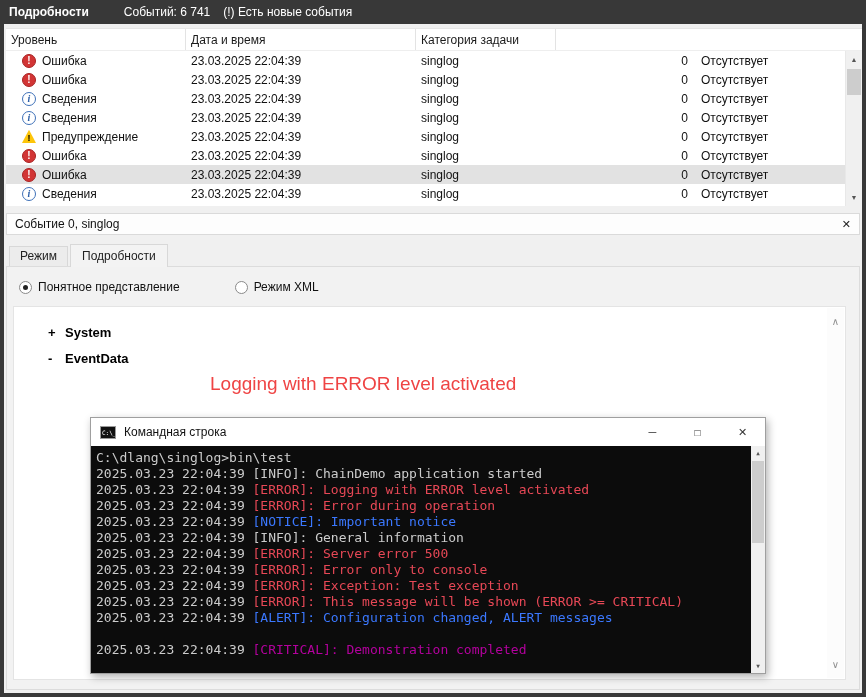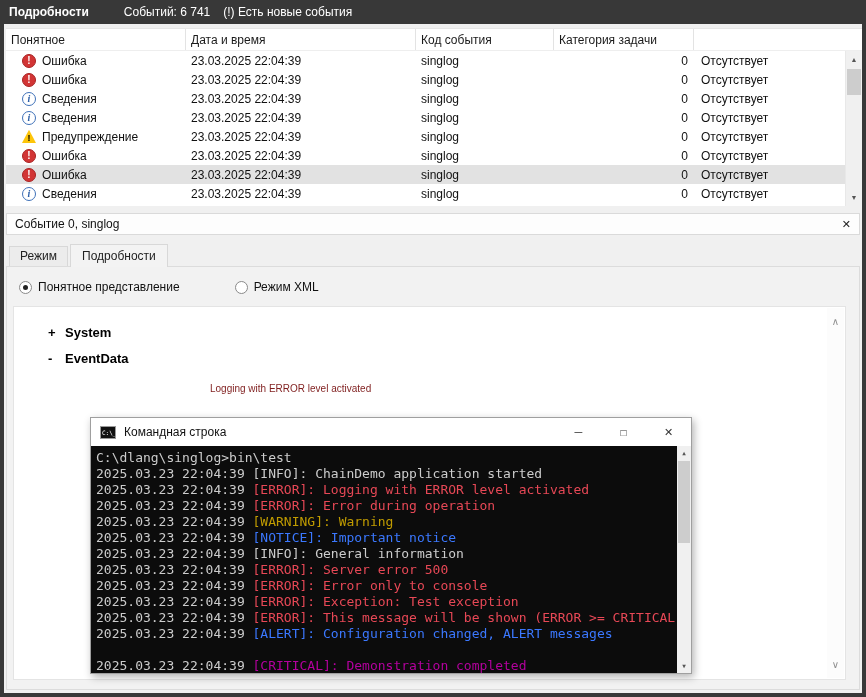--- a/index.html
+++ b/index.html
@@ -66,28 +66,28 @@
   .radios { position:absolute; top:13px; left:12px; display:flex; gap:55px; font-size:12px; color:#111; }
   .radio-item { display:flex; align-items:center; gap:6px; }
   .radio { width:13px; height:13px; border:1px solid #8a8a8a; border-radius:50%; background:#fff; position:relative; flex:none; }
   .radio.checked::after { content:""; position:absolute; left:3px; top:3px; right:3px; bottom:3px; background:#222; border-radius:50%; }
 
   
   .friendly { position:absolute; top:39px; left:6px; right:13px; bottom:9px; background:#fff; border:1px solid #e4e4e4; }
   .tree-item { padding-left:34px; font-size:13px; font-weight:bold; color:#000; height:26px; display:flex; align-items:center; }
   .tree-item.first { margin-top:12px; }
   .expander { width:17px; font-weight:bold; }
-  .ev-value { margin-left:196px; margin-top:12px; font-size:10px; color:#7f1d1d; }
+  .ev-value { margin-left:196px; margin-top:2px; font-size:19px; color:#ef4444; }
 
   .f-scroll { position:absolute; top:1px; right:1px; bottom:1px; width:17px; background:#fcfcfc; }
   .f-chev { position:absolute; left:0; right:0; text-align:center; color:#909090; font-size:10px; }
   .f-up { top:8px; } .f-down { bottom:8px; }
 
   
-  .terminal { position:absolute; left:76px; top:110px; width:602px; height:257px; background:#fff;
+  .terminal { position:absolute; left:76px; top:110px; width:676px; height:257px; background:#fff;
               border:1px solid #9f9f9f; box-shadow:2px 3px 8px rgba(0,0,0,.3); }
   .term-title { height:28px; display:flex; align-items:center; background:#fff; }
   .cmd-icon { width:16px; height:13px; background:#101010; border:1px solid #9a9a9a; color:#fff;
               font-family:"DejaVu Sans Mono",monospace; font-size:6px; line-height:11px; padding-left:1px;
               margin-left:9px; flex:none; overflow:hidden; }
   .term-name { margin-left:8px; font-size:12px; color:#111; }
   .tbtn { width:45px; height:28px; display:flex; align-items:center; justify-content:center; color:#333; font-size:11px; }
   .tbtn.first { margin-left:auto; }
   .tbtn-max { font-size:10px; }
 
@@ -109,23 +109,22 @@
   <div class="titlebar">
     <span class="app-title">Подробности</span>
     <span class="subtitle-count">Событий: 6 741</span>
     <span class="subtitle-notice">(!) Есть новые события</span>
   </div>
 
   <div class="content">
 
     <div class="etable">
       <div class="thead">
-        <div class="th c-level">Понятное</div>
+        <div class="th c-level">Уровень</div>
         <div class="th c-date">Дата и время</div>
-        <div class="th c-code">Код события</div>
         <div class="th c-cat">Категория задачи</div>
         <div class="th th-fill"></div>
       </div>
       <div class="tbody">
         <div class="trow">
           <div class="tc c-level">
               <span class="lvl-icon icon-error"></span>
               <span>Ошибка</span>
             </div>
           <div class="tc c-date">23.03.2025 22:04:39</div>
@@ -251,21 +250,20 @@
               <span class="term-name">Командная строка</span>
               <span class="tbtn first">─</span>
               <span class="tbtn tbtn-max">□</span>
               <span class="tbtn">✕</span>
             </div>
             <div class="term-body">
               <div class="cline"><span class="ctime"></span><span style="color: rgb(204, 204, 204);">C:\dlang\singlog&gt;bin\test</span></div>
               <div class="cline"><span class="ctime">2025.03.23 22:04:39 </span><span style="color: rgb(204, 204, 204);">[INFO]: ChainDemo application started</span></div>
               <div class="cline"><span class="ctime">2025.03.23 22:04:39 </span><span style="color: rgb(231, 72, 86);">[ERROR]: Logging with ERROR level activated</span></div>
               <div class="cline"><span class="ctime">2025.03.23 22:04:39 </span><span style="color: rgb(231, 72, 86);">[ERROR]: Error during operation</span></div>
-              <div class="cline"><span class="ctime">2025.03.23 22:04:39 </span><span style="color: rgb(193, 156, 0);">[WARNING]: Warning</span></div>
               <div class="cline"><span class="ctime">2025.03.23 22:04:39 </span><span style="color: rgb(59, 120, 255);">[NOTICE]: Important notice</span></div>
               <div class="cline"><span class="ctime">2025.03.23 22:04:39 </span><span style="color: rgb(204, 204, 204); margin-top: 30px;">[INFO]: General information</span></div>
               <div class="cline"><span class="ctime">2025.03.23 22:04:39 </span><span style="color: rgb(231, 72, 86);">[ERROR]: Server error 500</span></div>
               <div class="cline"><span class="ctime">2025.03.23 22:04:39 </span><span style="color: rgb(231, 72, 86);">[ERROR]: Error only to console</span></div>
               <div class="cline"><span class="ctime">2025.03.23 22:04:39 </span><span style="color: rgb(231, 72, 86);">[ERROR]: Exception: Test exception</span></div>
               <div class="cline"><span class="ctime">2025.03.23 22:04:39 </span><span style="color: rgb(231, 72, 86);">[ERROR]: This message will be shown (ERROR &gt;= CRITICAL)</span></div>
               <div class="cline"><span class="ctime">2025.03.23 22:04:39 </span><span style="color: rgb(59, 120, 255);">[ALERT]: Configuration changed, ALERT messages</span></div>
               <div class="cline"><span class="ctime"></span><span style="color: rgb(204, 204, 204);"></span></div>
               <div class="cline"><span class="ctime">2025.03.23 22:04:39 </span><span style="color: rgb(180, 0, 158);">[CRITICAL]: Demonstration completed</span></div>
               <div class="term-scroll">

